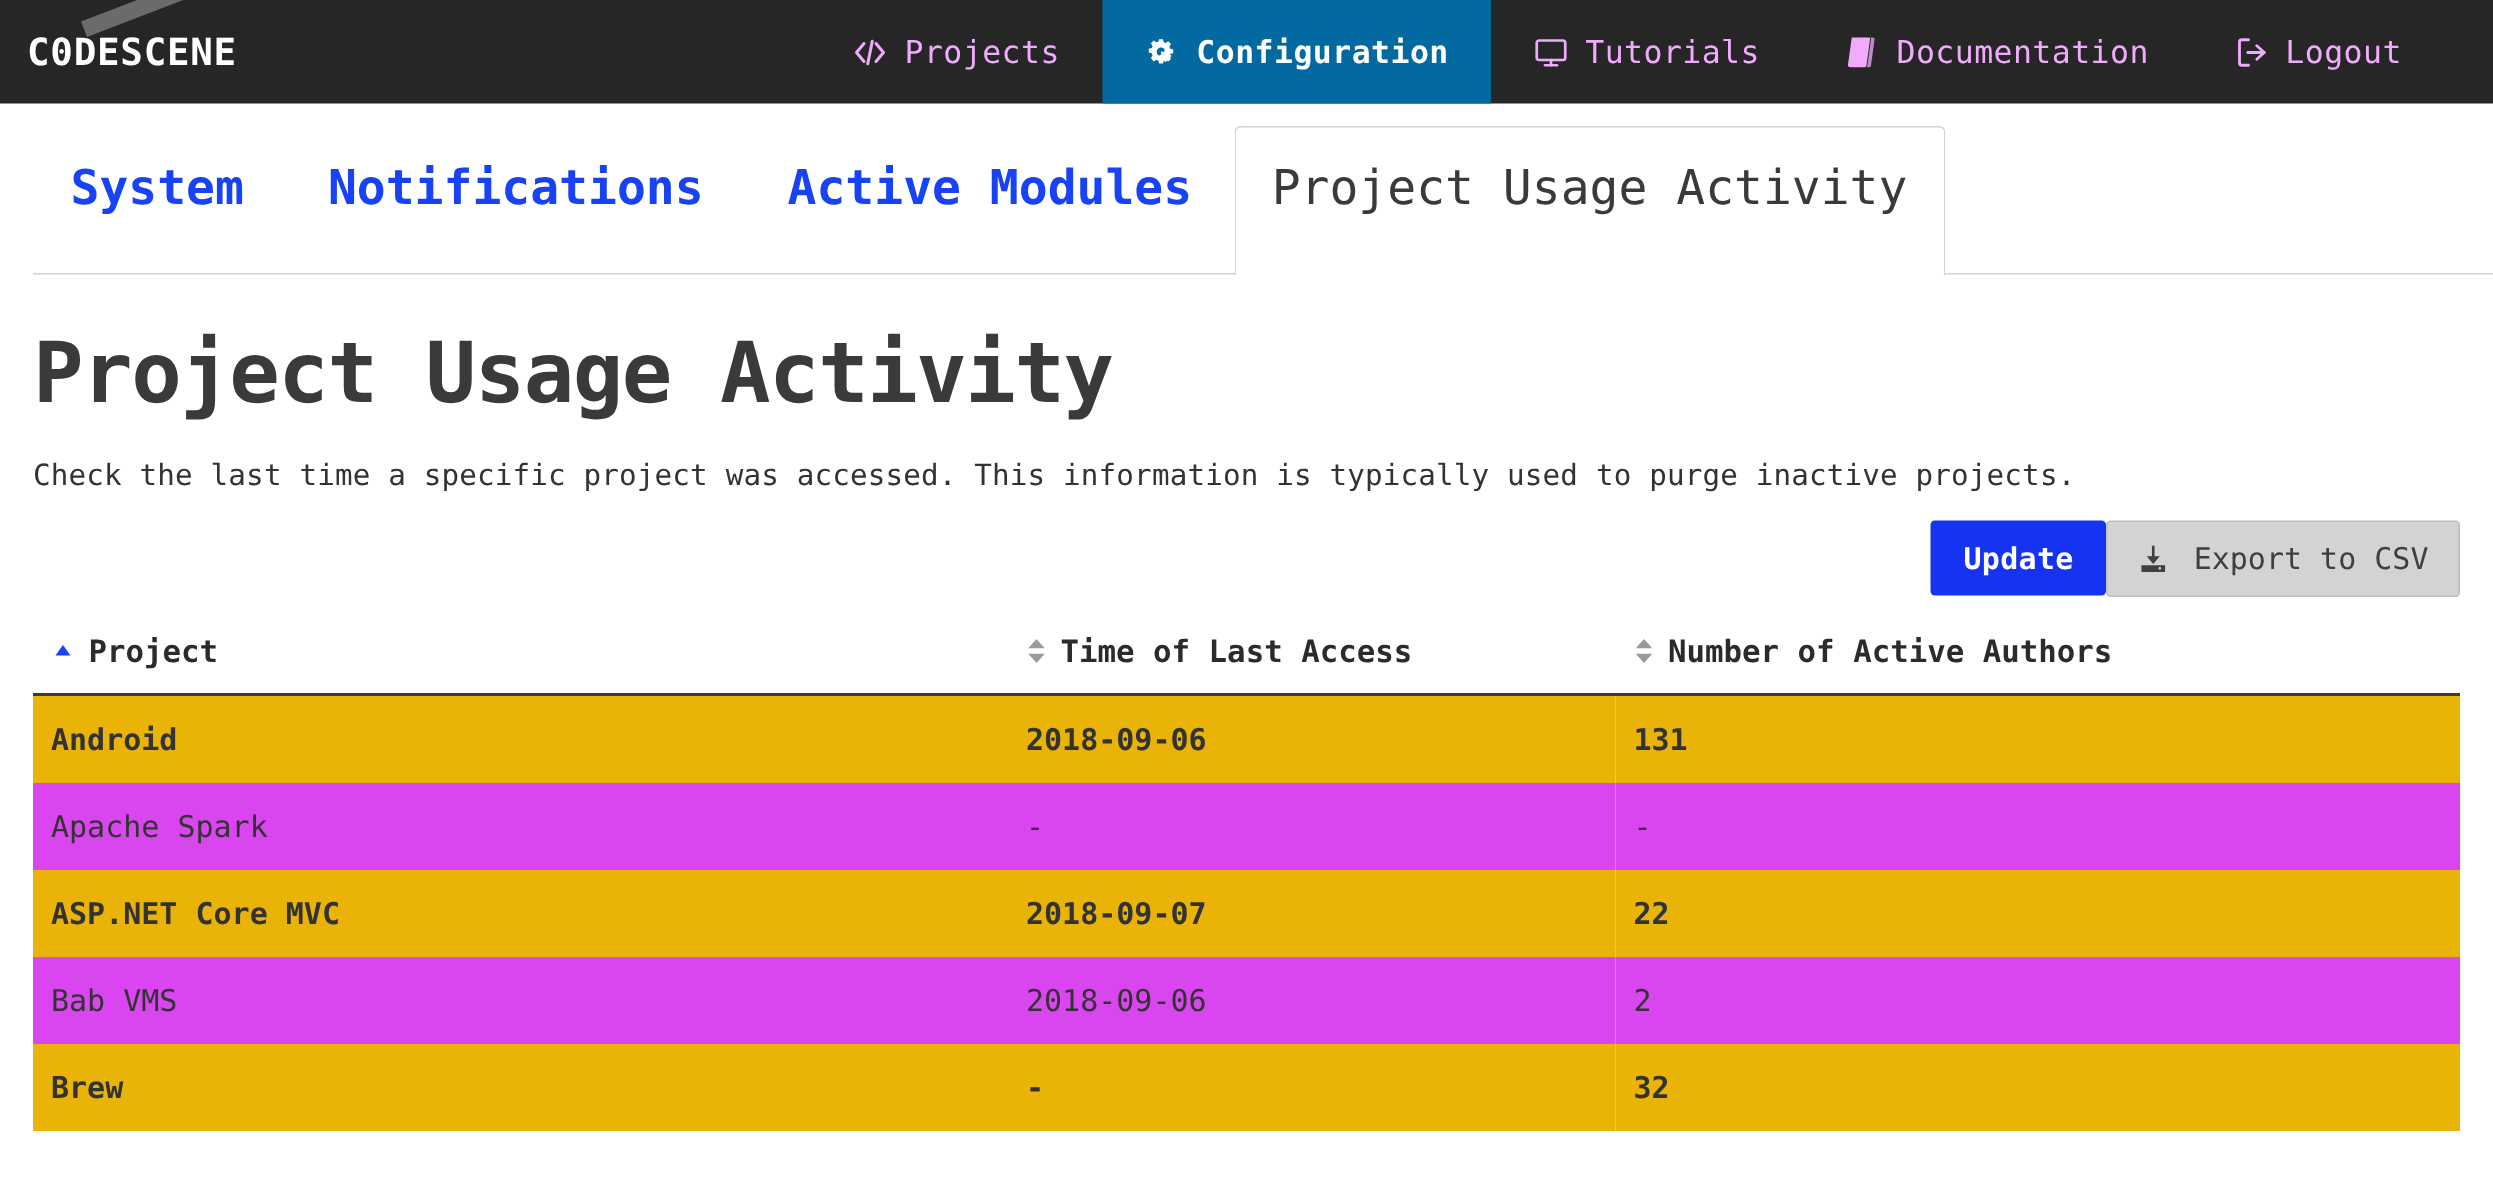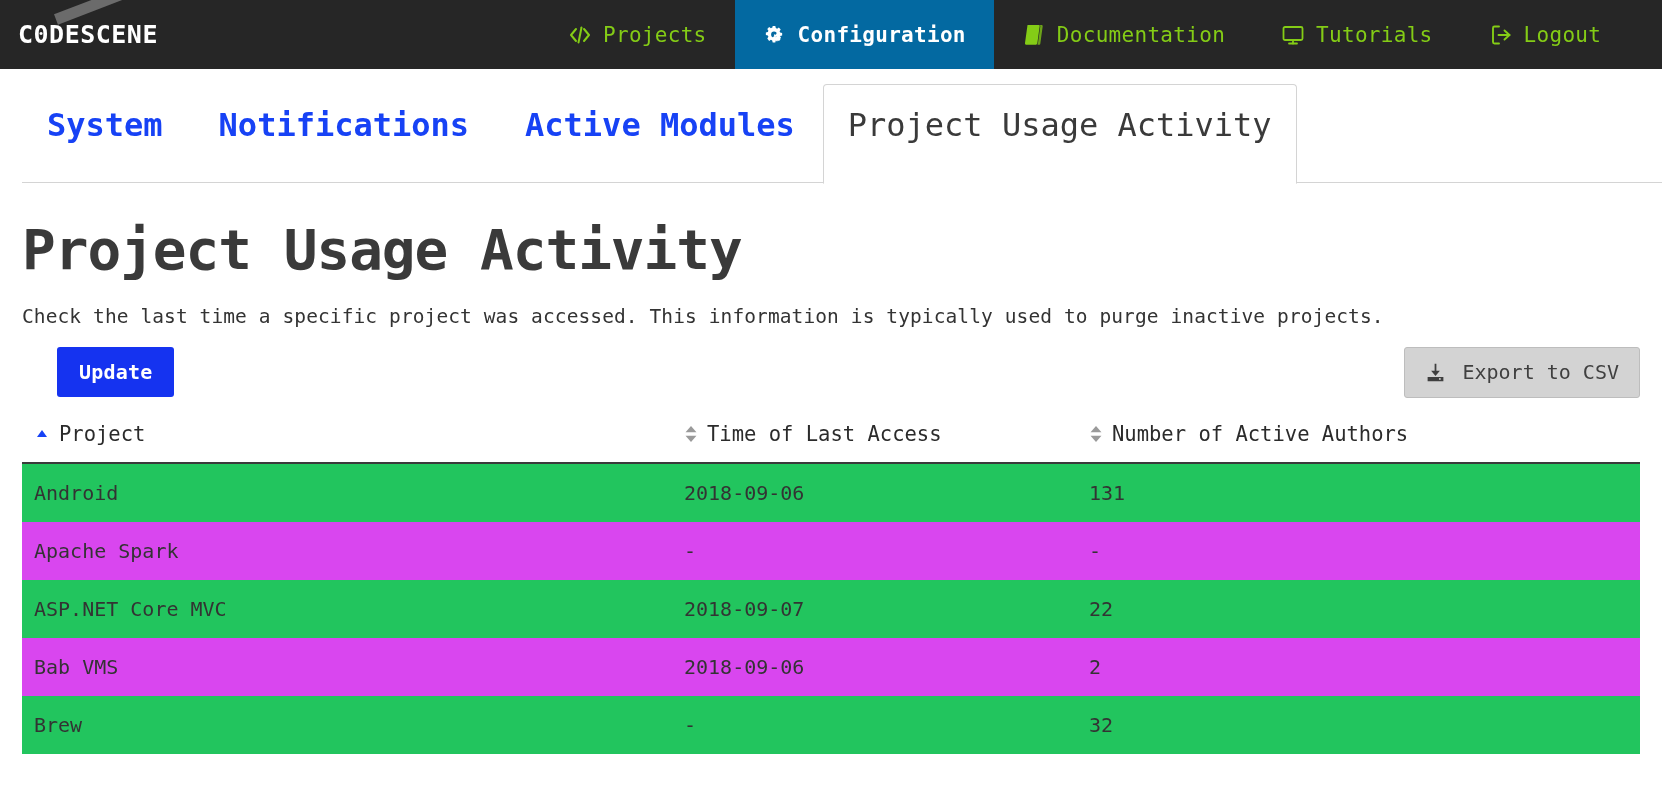--- a/index.html
+++ b/index.html
@@ -57,21 +57,21 @@
     flex: 1;
     justify-content: flex-start;
   }
 
   .nav-item {
     display: flex;
     align-items: center;
     gap: 11px;
     padding: 0 28px;
     font-size: 21px;
-    color: #84cc16;
+    color: #f0abfc;
     letter-spacing: 0.3px;
     white-space: nowrap;
     cursor: pointer;
   }
   .nav-item.active {
     background: #0369a1;
     color: #ffffff;
     font-weight: bold;
   }
   .nav-icon {
@@ -153,21 +153,21 @@
     font-size: 19.5px;
     color: #333333;
     margin-top: 25px;
     letter-spacing: 0.1px;
     white-space: nowrap;
   }
 
   .action-row {
     display: flex;
     align-items: center;
-    justify-content: space-between;
+    justify-content: flex-end;
     margin-top: 19px;
     padding-left: 35px;
   }
 
   .btn-update {
     background: #1533f0;
     color: #ffffff;
     border: none;
     font-family: inherit;
     font-size: 20px;
@@ -199,42 +199,42 @@
   
   .usage-table {
     width: 100%;
     border-collapse: collapse;
     margin-top: 16px;
     table-layout: fixed;
   }
   .usage-table th {
     text-align: right;
     font-size: 20.5px;
-    font-weight: normal;
+    font-weight: bold;
     color: #2b2b2b;
     padding: 8px 0 16px 12px;
     border-bottom: 2px solid #3a3a3a;
     white-space: nowrap;
     cursor: pointer;
   }
   .th-inner {
     display: flex;
     align-items: center;
     gap: 9px;
   }
   .sort-caret { display: inline-flex; flex: none; }
 
   .usage-table td {
     font-size: 20px;
     color: #333333;
     padding: 17px 0 17px 12px;
     white-space: nowrap;
     border: none;
   }
-  .usage-table tbody tr.odd { background: #22c55e; }
+  .usage-table tbody tr.odd { background: #eab308; font-weight: bold; }
   .usage-table tbody tr.even { background: #d946ef; }
 
   .col-project { width: 650px; }
   .col-time    { width: 405px; }
   .col-authors { width: auto; }
 </style>
 </head>
 <body>
 
 <div class="topbar">
@@ -257,36 +257,36 @@
         <span class="nav-icon">
           <svg xmlns="http://www.w3.org/2000/svg" width="24" height="22" viewBox="0 0 24 22" fill="currentColor">
             <path d="M9.2 4.1l.5-2h2.6l.5 2 1.3.55 1.75-1.1 1.85 1.85-1.1 1.75.55 1.3 2 .5v2.6l-2 .5-.55 1.3 1.1 1.75-1.85 1.85-1.75-1.1-1.3.55-.5 2H9.7l-.5-2-1.3-.55-1.75 1.1L4.3 14.6l1.1-1.75-.55-1.3-2-.5v-2.6l2-.5.55-1.3-1.1-1.75L6.15 3.05 7.9 4.15l1.3-.55zM11 7.6a2.9 2.9 0 100 5.8 2.9 2.9 0 000-5.8z"></path>
             <path d="M17.9 14.2l.3-1.15h1.5l.3 1.15.75.32 1-.63 1.06 1.06-.63 1 .32.75 1.15.3v1.5l-1.15.3-.32.75.63 1-1.06 1.06-1-.63-.75.32-.3 1.15h-1.5l-.3-1.15-.75-.32-1 .63-1.06-1.06.63-1-.32-.75-1.15-.3v-1.5l1.15-.3.32-.75-.63-1 1.06-1.06 1 .63.75-.32zM18.95 16.4a1.7 1.7 0 100 3.4 1.7 1.7 0 000-3.4z" transform="translate(-1.6,-1.2) scale(0.82)"></path>
           </svg>
         </span>
         <span>Configuration</span>
       </div>
       <div class="nav-item">
         <span class="nav-icon">
-          <svg xmlns="http://www.w3.org/2000/svg" width="22" height="24" viewBox="0 0 22 24" fill="currentColor">
-            <path d="M4.5 2h11.2c.7 0 1.1.5 1 1.1L14.3 20.6c-.1.7-.7 1.2-1.4 1.2H3.5c-1 0-1.7-.8-1.5-1.8L4.5 2z"></path>
-            <path d="M16.2 2h2.3c.8 0 1.3.6 1.2 1.3L17.3 20.8c-.1.6-.6 1-1.2 1h-2.4c.6 0 1.1-.4 1.2-1L17.3 3.3c.1-.7-.3-1.3-1.1-1.3z" opacity="0.75"></path>
-          </svg>
-        </span>
-        <span>Documentation</span>
-      </div>
-      <div class="nav-item">
-        <span class="nav-icon">
           <svg xmlns="http://www.w3.org/2000/svg" width="24" height="24" viewBox="0 0 24 24" fill="none" stroke="currentColor" stroke-width="1.8" stroke-linecap="round" stroke-linejoin="round">
             <rect x="2.5" y="4" width="19" height="13" rx="1.5"></rect>
             <line x1="12" y1="17" x2="12" y2="20.5"></line>
             <line x1="8" y1="20.5" x2="16" y2="20.5"></line>
           </svg>
         </span>
         <span>Tutorials</span>
+      </div>
+      <div class="nav-item">
+        <span class="nav-icon">
+          <svg xmlns="http://www.w3.org/2000/svg" width="22" height="24" viewBox="0 0 22 24" fill="currentColor">
+            <path d="M4.5 2h11.2c.7 0 1.1.5 1 1.1L14.3 20.6c-.1.7-.7 1.2-1.4 1.2H3.5c-1 0-1.7-.8-1.5-1.8L4.5 2z"></path>
+            <path d="M16.2 2h2.3c.8 0 1.3.6 1.2 1.3L17.3 20.8c-.1.6-.6 1-1.2 1h-2.4c.6 0 1.1-.4 1.2-1L17.3 3.3c.1-.7-.3-1.3-1.1-1.3z" opacity="0.75"></path>
+          </svg>
+        </span>
+        <span>Documentation</span>
       </div>
       <div class="nav-item">
         <span class="nav-icon">
           <svg xmlns="http://www.w3.org/2000/svg" width="24" height="24" viewBox="0 0 24 24" fill="none" stroke="currentColor" stroke-width="1.9" stroke-linecap="round" stroke-linejoin="round">
             <path d="M10 3.5H5.5A1.5 1.5 0 004 5v14a1.5 1.5 0 001.5 1.5H10"></path>
             <polyline points="15.5 7.5 20.5 12 15.5 16.5"></polyline>
             <line x1="20.5" y1="12" x2="9.5" y2="12"></line>
           </svg>
         </span>
         <span>Logout</span>

